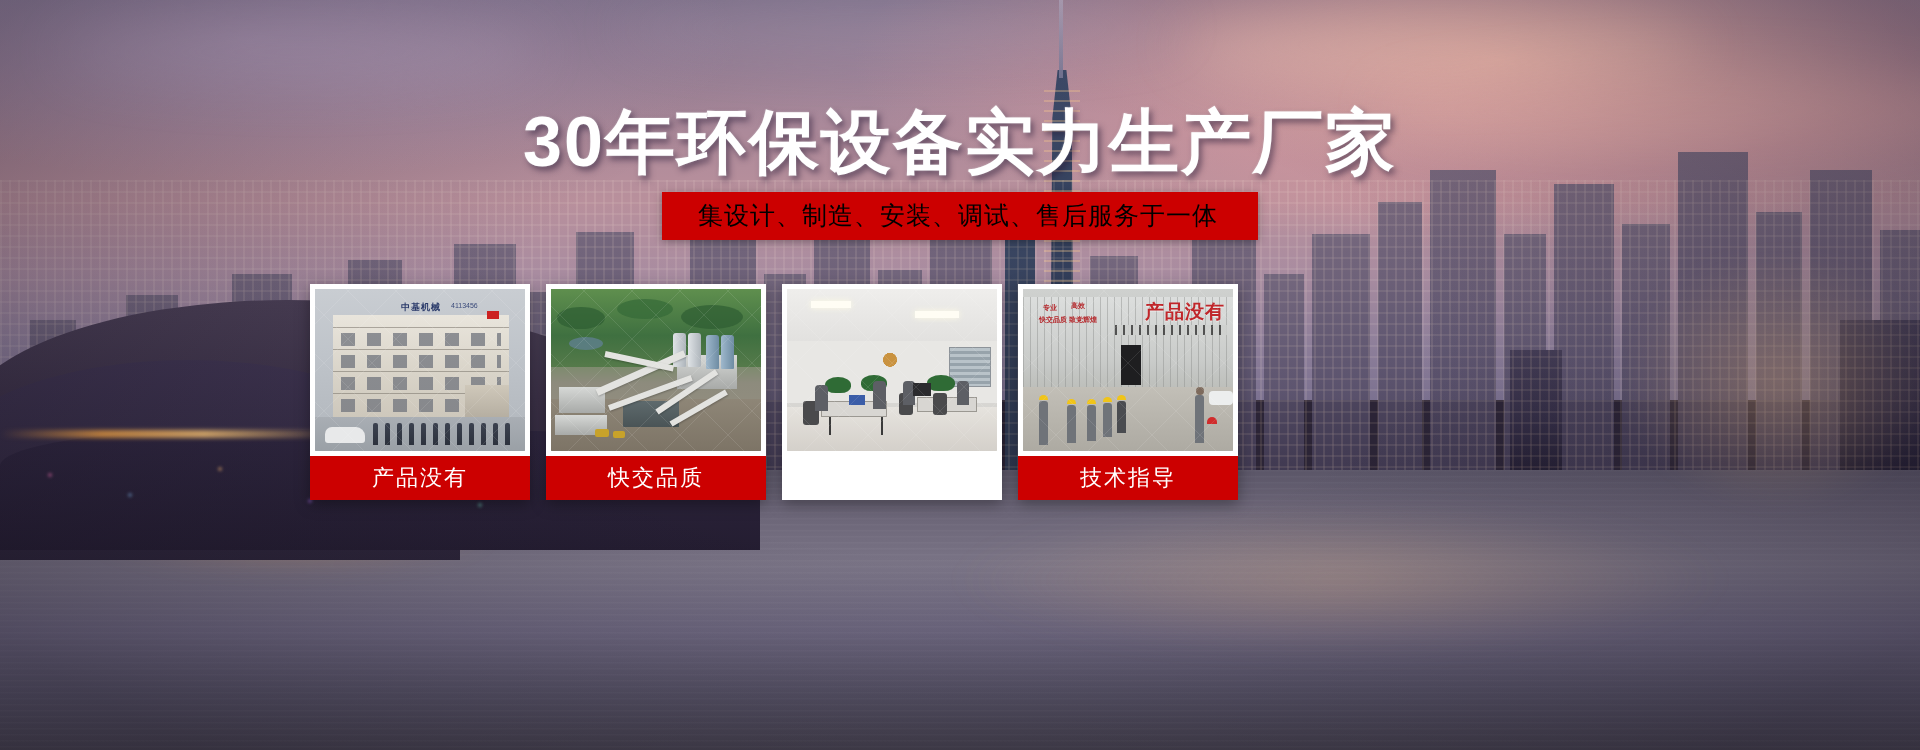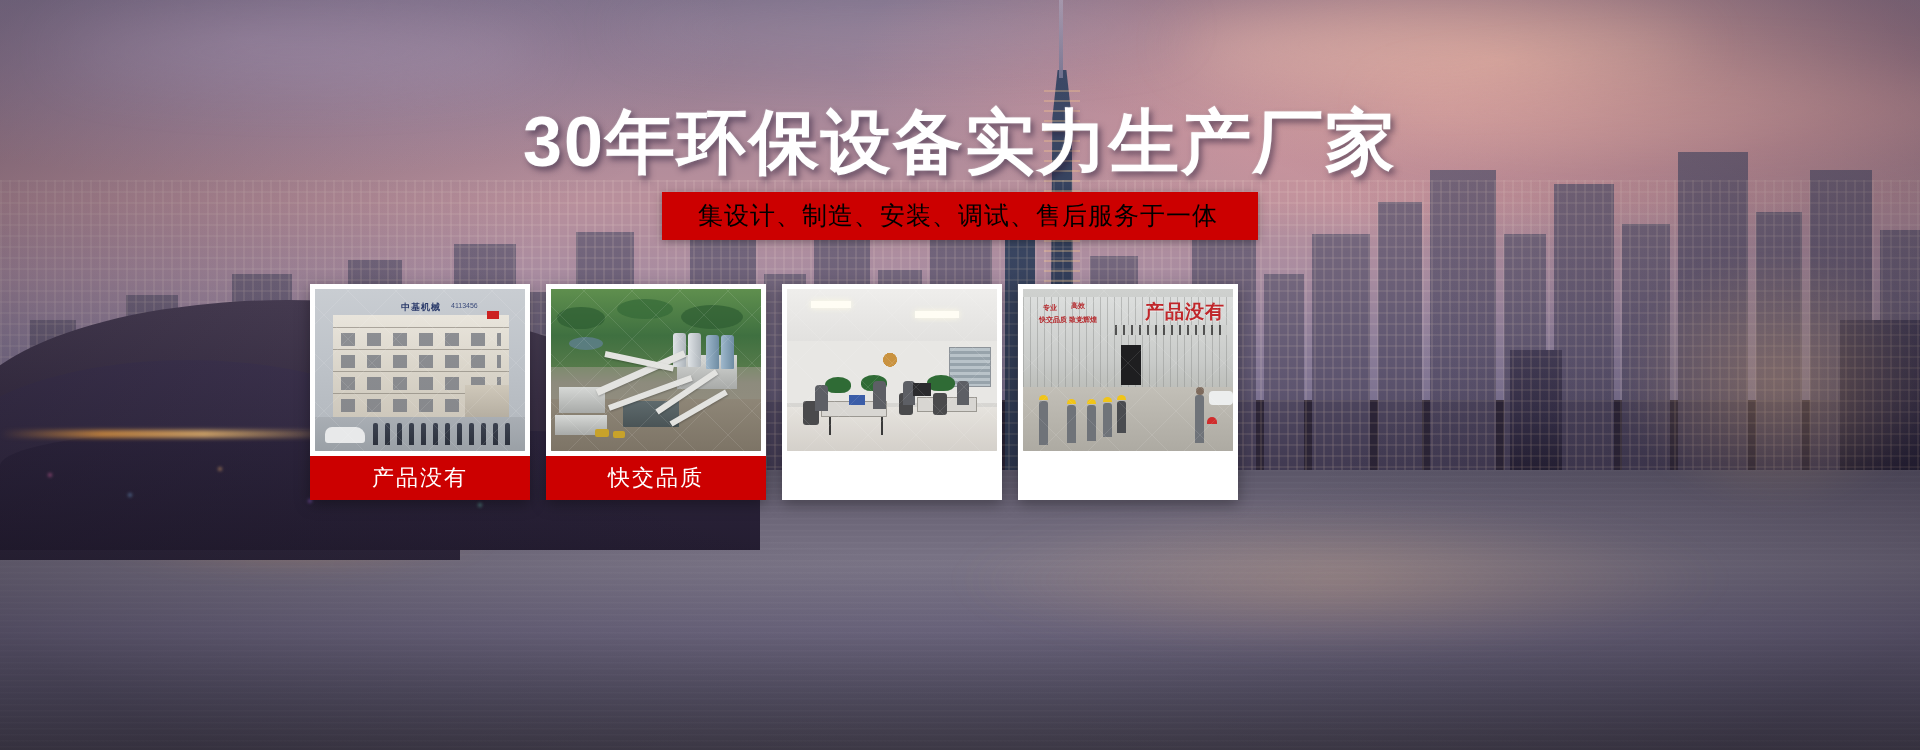--- a/index.html
+++ b/index.html
@@ -441,16 +441,17 @@
         <div class="worker" style="left:80px;top:114px;height:34px;"></div>
         <div class="helmet" style="left:80px;top:108px;"></div>
         <div class="worker" style="left:94px;top:112px;height:32px;background:#4a4c50;"></div>
         <div class="helmet" style="left:94px;top:106px;"></div>
         <div class="worker" style="left:172px;top:106px;height:48px;"></div>
         <div style="position:absolute;left:173px;top:98px;width:8px;height:8px;background:#7d6a5c;border-radius:50%;"></div>
         <div style="position:absolute;left:184px;top:128px;width:10px;height:7px;background:#d02c2c;border-radius:6px 6px 0 0;"></div>
         <div style="position:absolute;left:186px;top:102px;width:24px;height:14px;background:#eceeee;border-radius:4px;"></div>
         <div class="wm"></div>
       </div>
+      <div class="card-label">技术指导</div>
     </div>
 
   </div>
 </div>
 
 </body></html>

